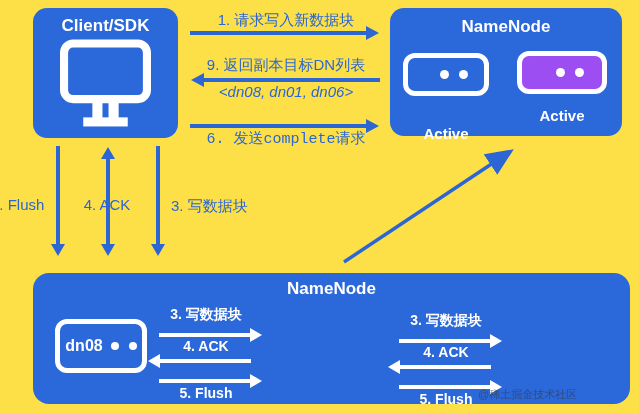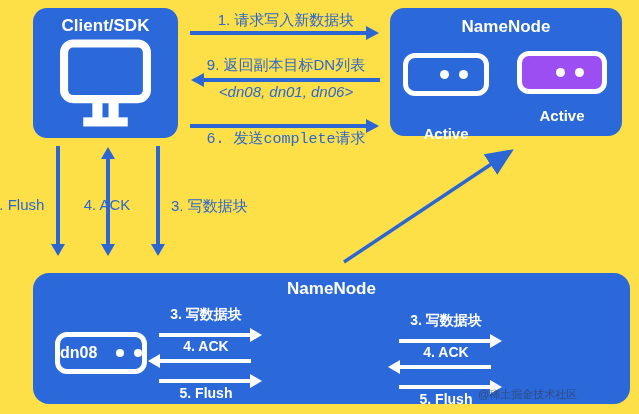--- a/index.html
+++ b/index.html
@@ -26,21 +26,21 @@
   .nn-standby { left: 127px; top: 43px; width: 90px; height: 43px; }
   .nn-active .dots, .nn-standby .dots { margin-left: 16px; }
   .dots { display: flex; gap: 10px; }
   .dot { width: 9px; height: 9px; border-radius: 50%; background: #fff; }
   .server-label { position: absolute; font-weight: bold; font-size: 15px; text-align: center; color: #fff; }
   .lbl-active  { left: 13px;  top: 91px; width: 86px; margin-top: 26px; }
   .lbl-standby { left: 127px; top: 99px;  width: 90px; }
 
   .dn-server { gap: 8px; font-weight: bold; font-size: 16px; }
   .dn-server .dot { width: 8px; height: 8px; }
-  .dn08 { left: 22px;  top: 59px; width: 92px; height: 42px; justify-content: space-between; }
+  .dn08 { left: 22px;  top: 46px; width: 92px; height: 54px; }
   .dn01 { left: 252px; top: 57px; width: 88px; height: 42px; }
   .dn06 { left: 489px; top: 59px; width: 92px; height: 42px; }
 
   
   .b-line { position: absolute; height: 4px; background: var(--arrow-blue, #2B66D4); }
   .b-head { position: absolute; width: 0; height: 0; top: -5px; }
   .b-head.r { right: -12px; border-left: 13px solid var(--arrow-blue, #2B66D4); border-top: 7px solid transparent; border-bottom: 7px solid transparent; }
   .b-head.l { left: -12px; border-right: 13px solid var(--arrow-blue, #2B66D4); border-top: 7px solid transparent; border-bottom: 7px solid transparent; }
   .blue-text { position: absolute; color: var(--arrow-blue, #2B66D4); font-size: 15px; }
   .center { text-align: center; }

